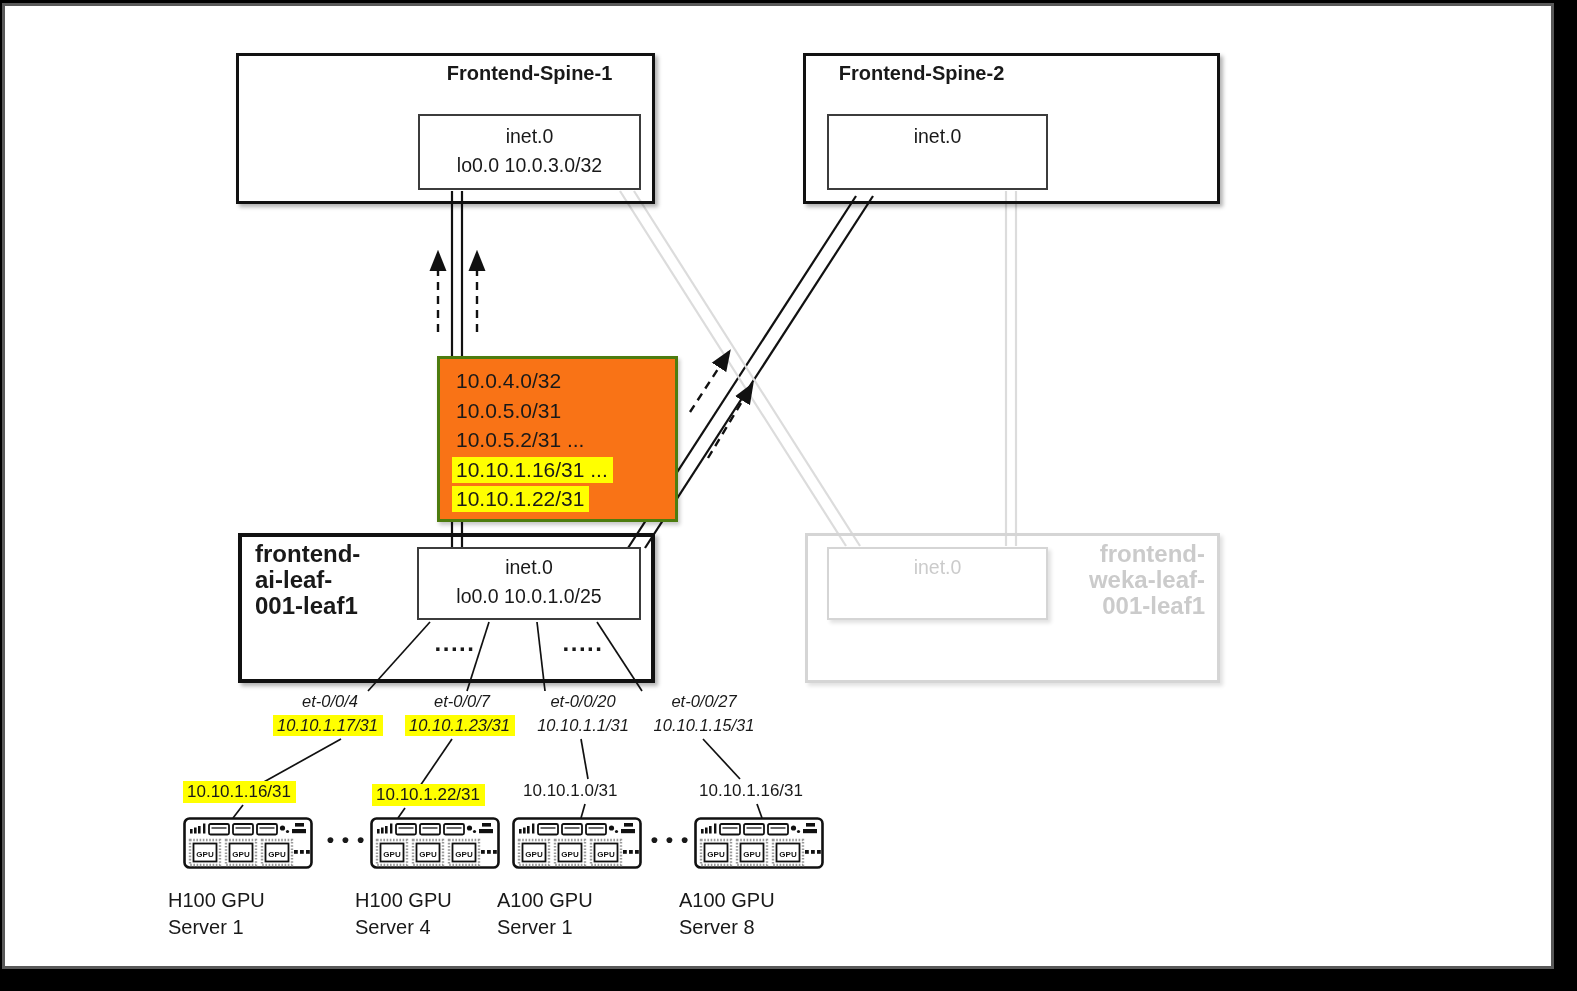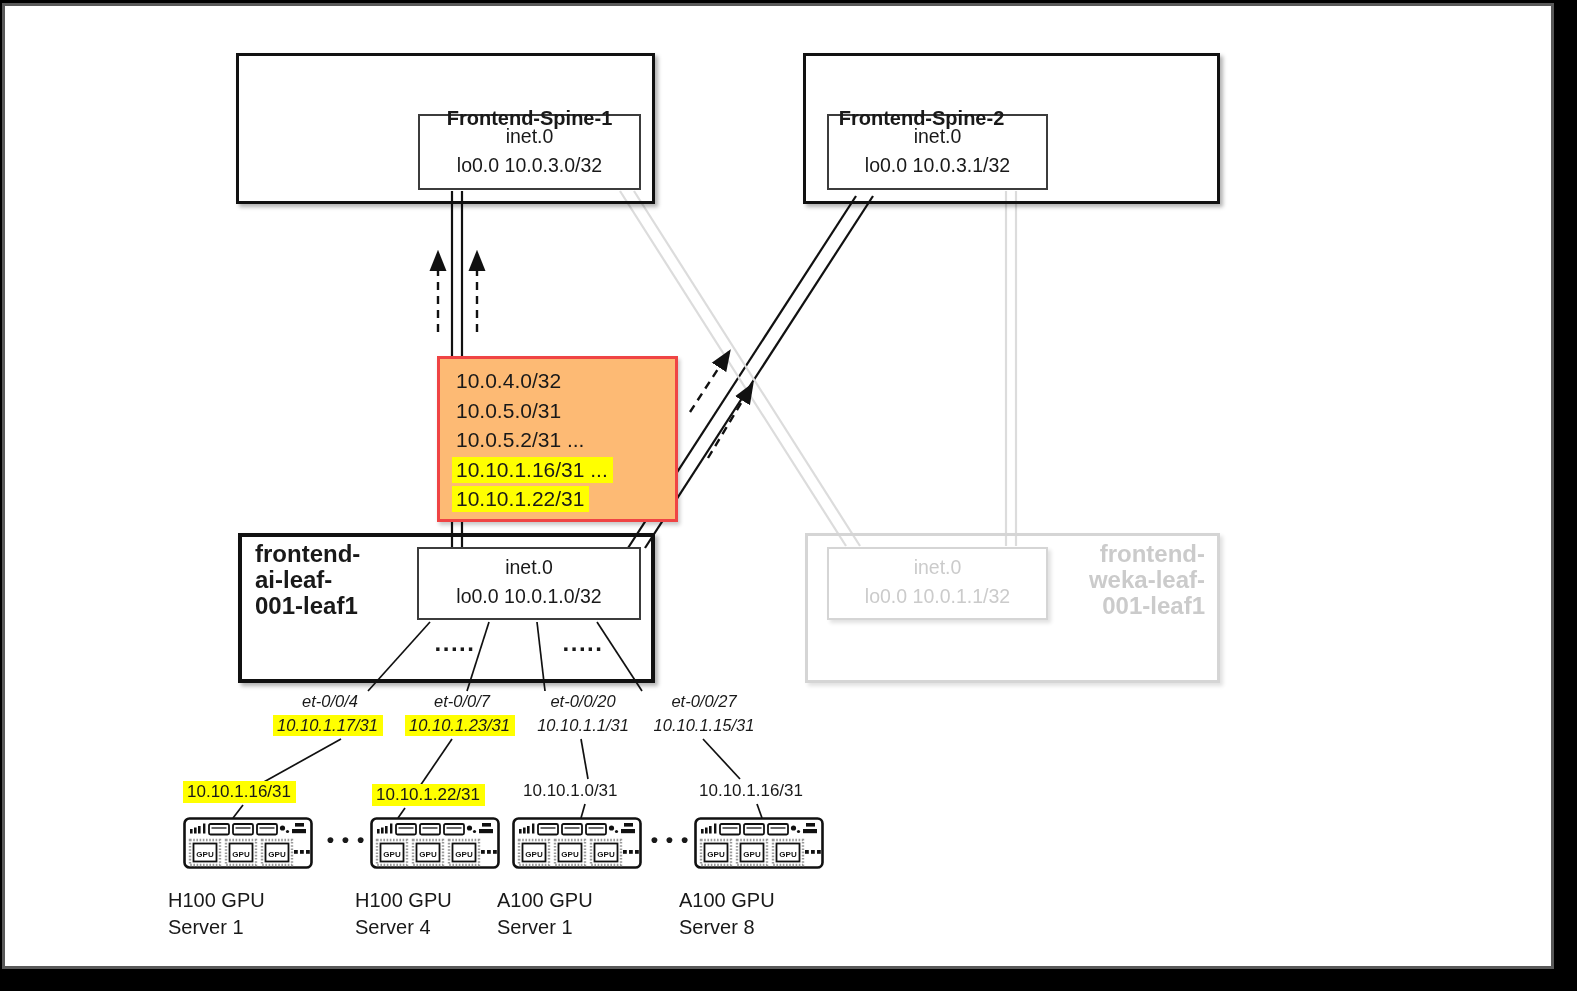--- a/index.html
+++ b/index.html
@@ -2,27 +2,27 @@
 <html><head>
 <meta charset="utf-8">
 <style>
   html,body{margin:0;padding:0;background:#000;width:1577px;height:991px;overflow:hidden;
     font-family:"Liberation Sans", sans-serif; color:#191919;}
   .abs{position:absolute;}
   .slide{left:2px;top:3px;width:1552px;height:966px;background:#fff;border:3px solid #595959;box-sizing:border-box;z-index:0;}
   .lyr1{z-index:1;} .lyr2{z-index:2;} .lyr3{z-index:3;} .lyr4{z-index:4;}
   .box{box-sizing:border-box;background:transparent;}
   .spinebox{border:3px solid #111;box-shadow:3px 3px 4px rgba(0,0,0,.30);}
-  .routebox{border:3px solid #ef4444;background:#fdba74;box-shadow:2px 3px 4px rgba(0,0,0,.22);
+  .routebox{border:3px solid #4d7c0f;background:#f97316;box-shadow:2px 3px 4px rgba(0,0,0,.22);
     padding:7px 16px 0 16px;}
   .innerbox{border:2px solid #3c3c3c;background:#fff;text-align:center;box-sizing:border-box;
     font-size:19.5px;line-height:29px;padding-top:6px;}
   .leafbox{border:4px solid #111;box-shadow:3px 3px 4px rgba(0,0,0,.30);}
   .fade{border-color:#d5d5d5;color:#cbcbcb;box-shadow:3px 3px 4px rgba(0,0,0,.12);}
-  .title{font-weight:bold;font-size:20px;text-align:center;white-space:nowrap;margin-top:45px;}
+  .title{font-weight:bold;font-size:20px;text-align:center;white-space:nowrap;}
   .leafname{font-weight:bold;font-size:24px;line-height:26px;}
   .rline{font-size:21px;line-height:29.5px;white-space:nowrap;}
   .hl{background:#ffff00;padding:1px 5px 2px 4px;margin-left:-4px;}
   .iface{width:130px;text-align:center;font-size:16.5px;line-height:23.5px;white-space:nowrap;font-style:italic;}
   .sip{width:116px;text-align:left;font-size:17px;white-space:nowrap;}
   .sname{width:160px;text-align:left;font-size:20px;line-height:27px;}
   .dots5{font-weight:bold;font-size:24px;letter-spacing:1.5px;line-height:10px;}
   .gapdots{font-weight:bold;font-size:21px;letter-spacing:1px;}
 </style>
 </head>
@@ -62,41 +62,39 @@
 
 <div class="abs lyr2 box spinebox" style="left:236px;top:53px;width:419px;height:151px"></div>
 <div class="abs lyr2 box spinebox" style="left:803px;top:53px;width:417px;height:151px"></div>
 
 <div class="abs lyr2 innerbox" style="left:418px;top:114px;width:223px;height:76px">
   <div>inet.0</div>
   <div>lo0.0 10.0.3.0/32</div>
 </div>
 <div class="abs lyr2 innerbox" style="left:827px;top:114px;width:221px;height:76px">
   <div>inet.0</div>
-  <div>lo0.0 10.0.3.1/32</div>
 </div>
 
 <div class="abs lyr2 box routebox" style="left:437px;top:356px;width:241px;height:166px">
   <div class="rline"><span>10.0.4.0/32</span></div>
   <div class="rline"><span>10.0.5.0/31</span></div>
   <div class="rline"><span>10.0.5.2/31 ...</span></div>
   <div class="rline"><span class="hl">10.10.1.16/31 ...</span></div>
   <div class="rline"><span class="hl">10.10.1.22/31</span></div>
 </div>
 
 <div class="abs lyr2 box leafbox" style="left:238px;top:533px;width:417px;height:150px"></div>
 <div class="abs lyr2 innerbox" style="left:417px;top:547px;width:224px;height:73px;padding-top:4px">
   <div>inet.0</div>
-  <div>lo0.0 10.0.1.0/32</div>
+  <div>lo0.0 10.0.1.0/25</div>
 </div>
 
 <div class="abs lyr2 box leafbox fade" style="left:805px;top:533px;width:415px;height:150px;border-width:3px"></div>
 <div class="abs lyr2 innerbox fade" style="left:827px;top:547px;width:221px;height:73px;padding-top:4px">
   <div>inet.0</div>
-  <div>lo0.0 10.0.1.1/32</div>
 </div>
 
 <svg class="abs lyr3" style="left:0;top:0" width="1577" height="991">
   <g stroke="#111" stroke-width="1.7">
     <line x1="430" y1="622" x2="368" y2="691"></line>
     <line x1="489" y1="622" x2="467" y2="691"></line>
     <line x1="537" y1="622" x2="545" y2="691"></line>
     <line x1="597" y1="622" x2="642" y2="691"></line>
     <line x1="341" y1="739" x2="262" y2="783"></line>
     <line x1="452" y1="739" x2="420" y2="786"></line>

